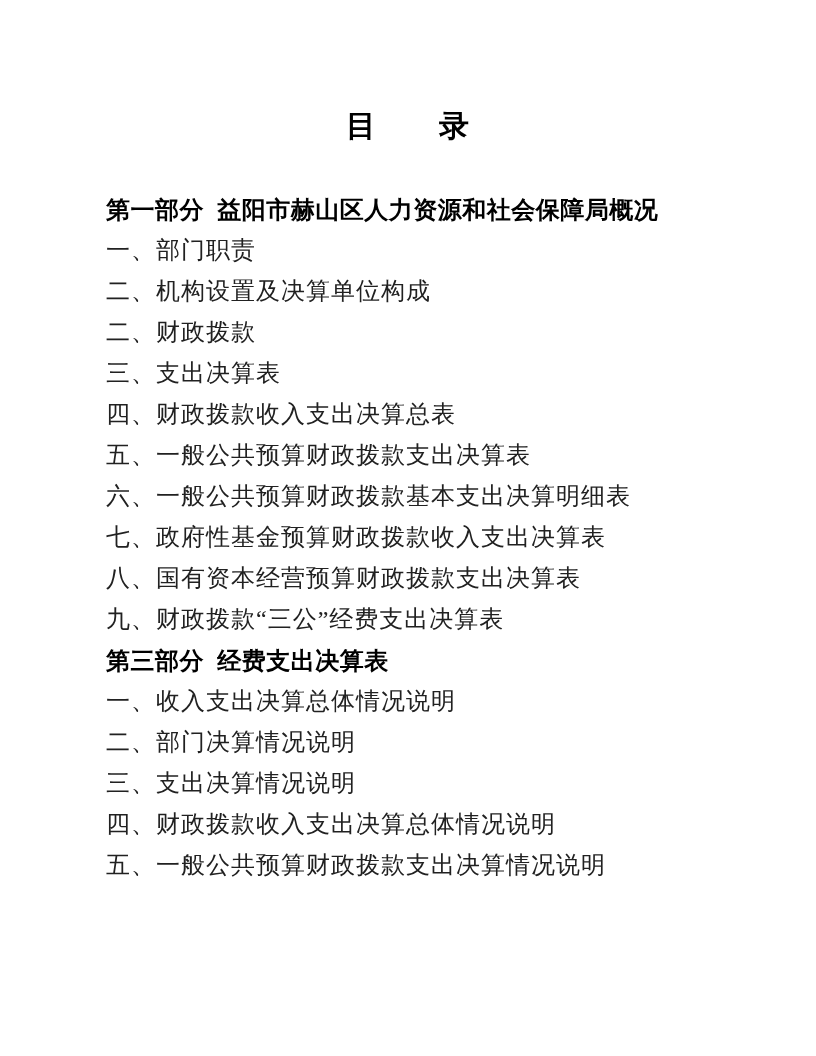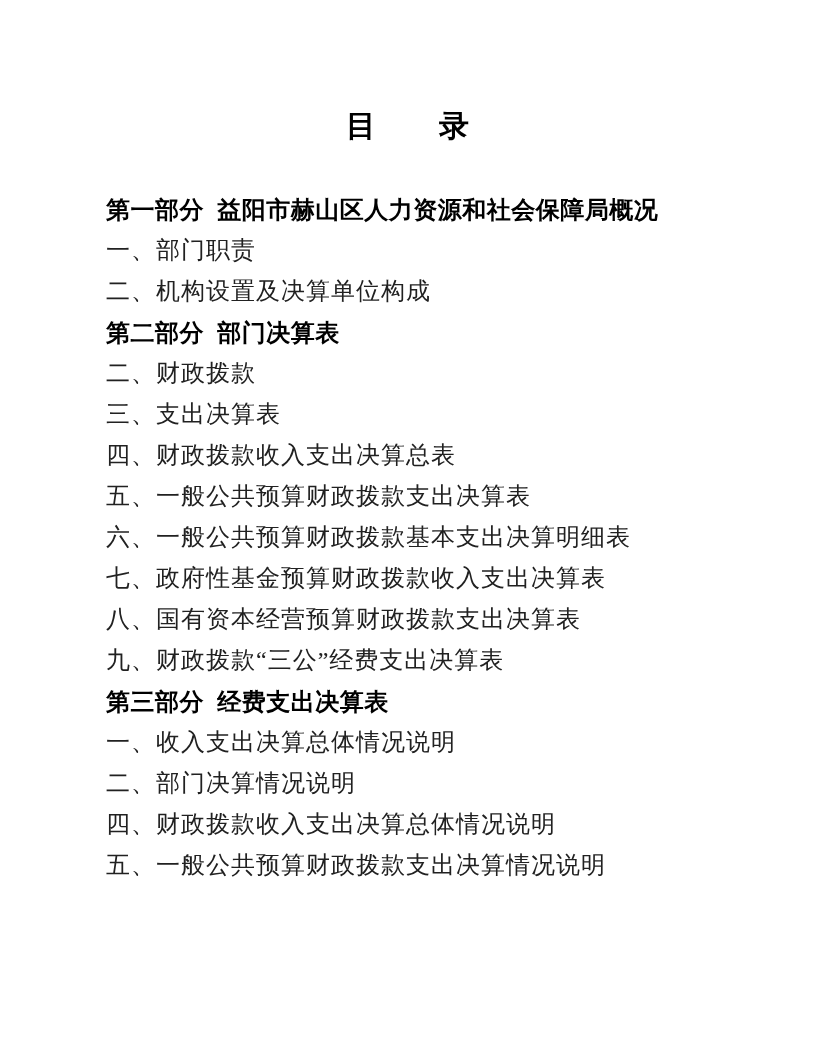--- a/index.html
+++ b/index.html
@@ -59,30 +59,30 @@
 <div class="page">
 
   <h1 class="doc-title">目　　录</h1>
 
   <div class="toc">
 
     <div class="toc-line heading">第一部分 益阳市赫山区人力资源和社会保障局概况</div>
     <div class="toc-line">一、部门职责</div>
     <div class="toc-line">二、机构设置及决算单位构成</div>
 
-    <div class="toc-line heading">第二部分 部门决算表</div>
     <div class="toc-line">二、财政拨款</div>
     <div class="toc-line">三、支出决算表</div>
     <div class="toc-line">四、财政拨款收入支出决算总表</div>
     <div class="toc-line">五、一般公共预算财政拨款支出决算表</div>
     <div class="toc-line">六、一般公共预算财政拨款基本支出决算明细表</div>
     <div class="toc-line">七、政府性基金预算财政拨款收入支出决算表</div>
     <div class="toc-line">八、国有资本经营预算财政拨款支出决算表</div>
     <div class="toc-line">九、财政拨款“三公”经费支出决算表</div>
 
     <div class="toc-line heading">第三部分 经费支出决算表</div>
     <div class="toc-line">一、收入支出决算总体情况说明</div>
     <div class="toc-line">二、部门决算情况说明</div>
+    <div class="toc-line">三、支出决算情况说明</div>
     <div class="toc-line">四、财政拨款收入支出决算总体情况说明</div>
     <div class="toc-line">五、一般公共预算财政拨款支出决算情况说明</div>
 
   </div>
 </div>
 
 </body></html>

